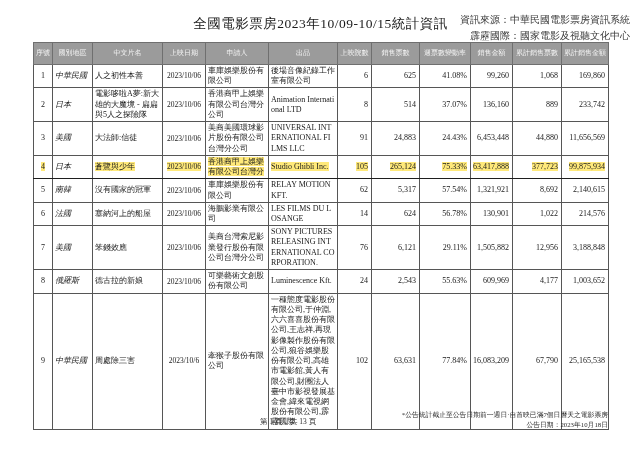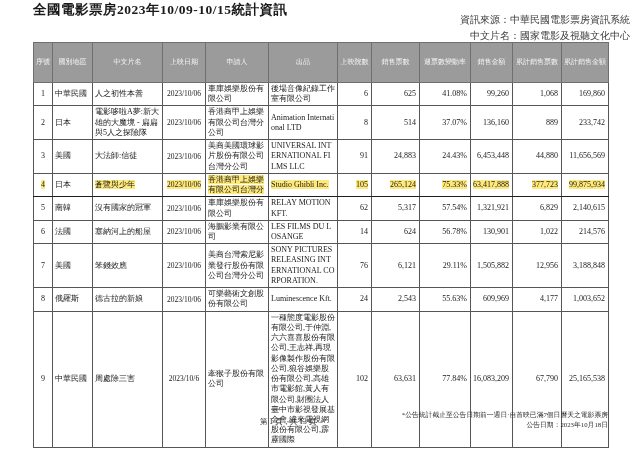--- a/index.html
+++ b/index.html
@@ -5,44 +5,44 @@
   :root { --hl:#ffe97a; --header-bg:#9b9b9b; }
   * { box-sizing:border-box; }
   html,body { margin:0; padding:0; }
   body {
     width:640px; height:453px; background:#ffffff; position:relative;
     font-family:"Liberation Serif","DejaVu Serif",serif; color:#1a1a1a;
     overflow:hidden;
   }
   .page { position:absolute; inset:0; }
   .doc-title {
-    position:absolute; top:1px; left:33px; width:575px;
-    font-size:13.5px; font-weight:bold; letter-spacing:.5px;
+    position:absolute; top:15px; left:33px; width:575px;
+    text-align:center; font-size:13.5px; font-weight:normal; letter-spacing:.5px;
   }
   .meta {
     position:absolute; top:12px; right:10px; text-align:right;
     font-size:10px; line-height:1.55; color:#3a3a3a;
   }
   table.box-office {
     position:absolute; left:33px; top:42px; width:575px;
     border-collapse:collapse; table-layout:fixed;
     font-size:8px; line-height:1.28;
   }
   table.box-office th {
     background:var(--header-bg); color:#f6f6f6; font-weight:normal;
-    font-size:7px; padding:15px 1px; border:1px solid #6f6f6f;
+    font-size:7px; padding:6px 1px; border:1px solid #6f6f6f;
     height:13px; white-space:nowrap; overflow:hidden; text-align:center;
   }
   table.box-office td {
     border:1px solid #565656; padding:1px 2px; vertical-align:middle;
     word-break:break-all; overflow:hidden;
   }
   tr.hl-row td { border-top:1.5px solid #1e1e1e; border-bottom:1.5px solid #1e1e1e; }
   .c-no { text-align:center; }
-  .c-country { text-align:left; }
+  .c-country { text-align:left;font-style:italic; }
   .c-title { text-align:left; }
   .c-date { text-align:center; font-size:7.5px; white-space:nowrap;margin-left:8px; }
   .c-applicant, .c-production { text-align:left;margin-left:32px; }
   .c-num { text-align:right; padding-right:3px !important; white-space:nowrap; }
   .hl { background:var(--hl); }
   .page-info {
     position:absolute; top:417px; left:33px; width:510px;
     text-align:center; font-size:7.5px; color:#2a2a2a;
   }
   .footnote {
@@ -52,21 +52,21 @@
 </style>
 </head>
 <body>
 
 <div class="page">
 
   <div class="doc-title">全國電影票房2023年10/09-10/15統計資訊</div>
 
   <div class="meta">
     <div>資訊來源：中華民國電影票房資訊系統</div>
-    <div>中文片名：國家電影及視聽文化中心</div>
+    <div>霹靂國際：國家電影及視聽文化中心</div>
   </div>
 
   <table class="box-office">
     <colgroup>
       <col style="width:19px">
         <col style="width:40px">
         <col style="width:70px">
       <col style="width:43px">
         <col style="width:63px">
         <col style="width:69px">
@@ -154,21 +154,21 @@
     <td class="c-no"><span>5</span></td>
     <td class="c-country"><span>南韓</span></td>
     <td class="c-title"><span>沒有國家的冠軍</span></td>
     <td class="c-date"><span>2023/10/06</span></td>
     <td class="c-applicant"><span>車庫娛樂股份有限公司</span></td>
     <td class="c-production"><span>RELAY MOTION KFT.</span></td>
     <td class="c-num"><span>62</span></td>
     <td class="c-num"><span>5,317</span></td>
     <td class="c-num"><span>57.54%</span></td>
     <td class="c-num"><span>1,321,921</span></td>
-    <td class="c-num"><span>6,829</span></td>
+    <td class="c-num"><span>8,692</span></td>
     <td class="c-num"><span>2,140,615</span></td>
   </tr>
         <tr>
     <td class="c-no"><span>6</span></td>
     <td class="c-country"><span>法國</span></td>
     <td class="c-title"><span>塞納河上的船屋</span></td>
     <td class="c-date"><span>2023/10/06</span></td>
     <td class="c-applicant"><span>海鵬影業有限公司</span></td>
     <td class="c-production"><span>LES FILMS DU LOSANGE</span></td>
     <td class="c-num"><span>14</span></td>

